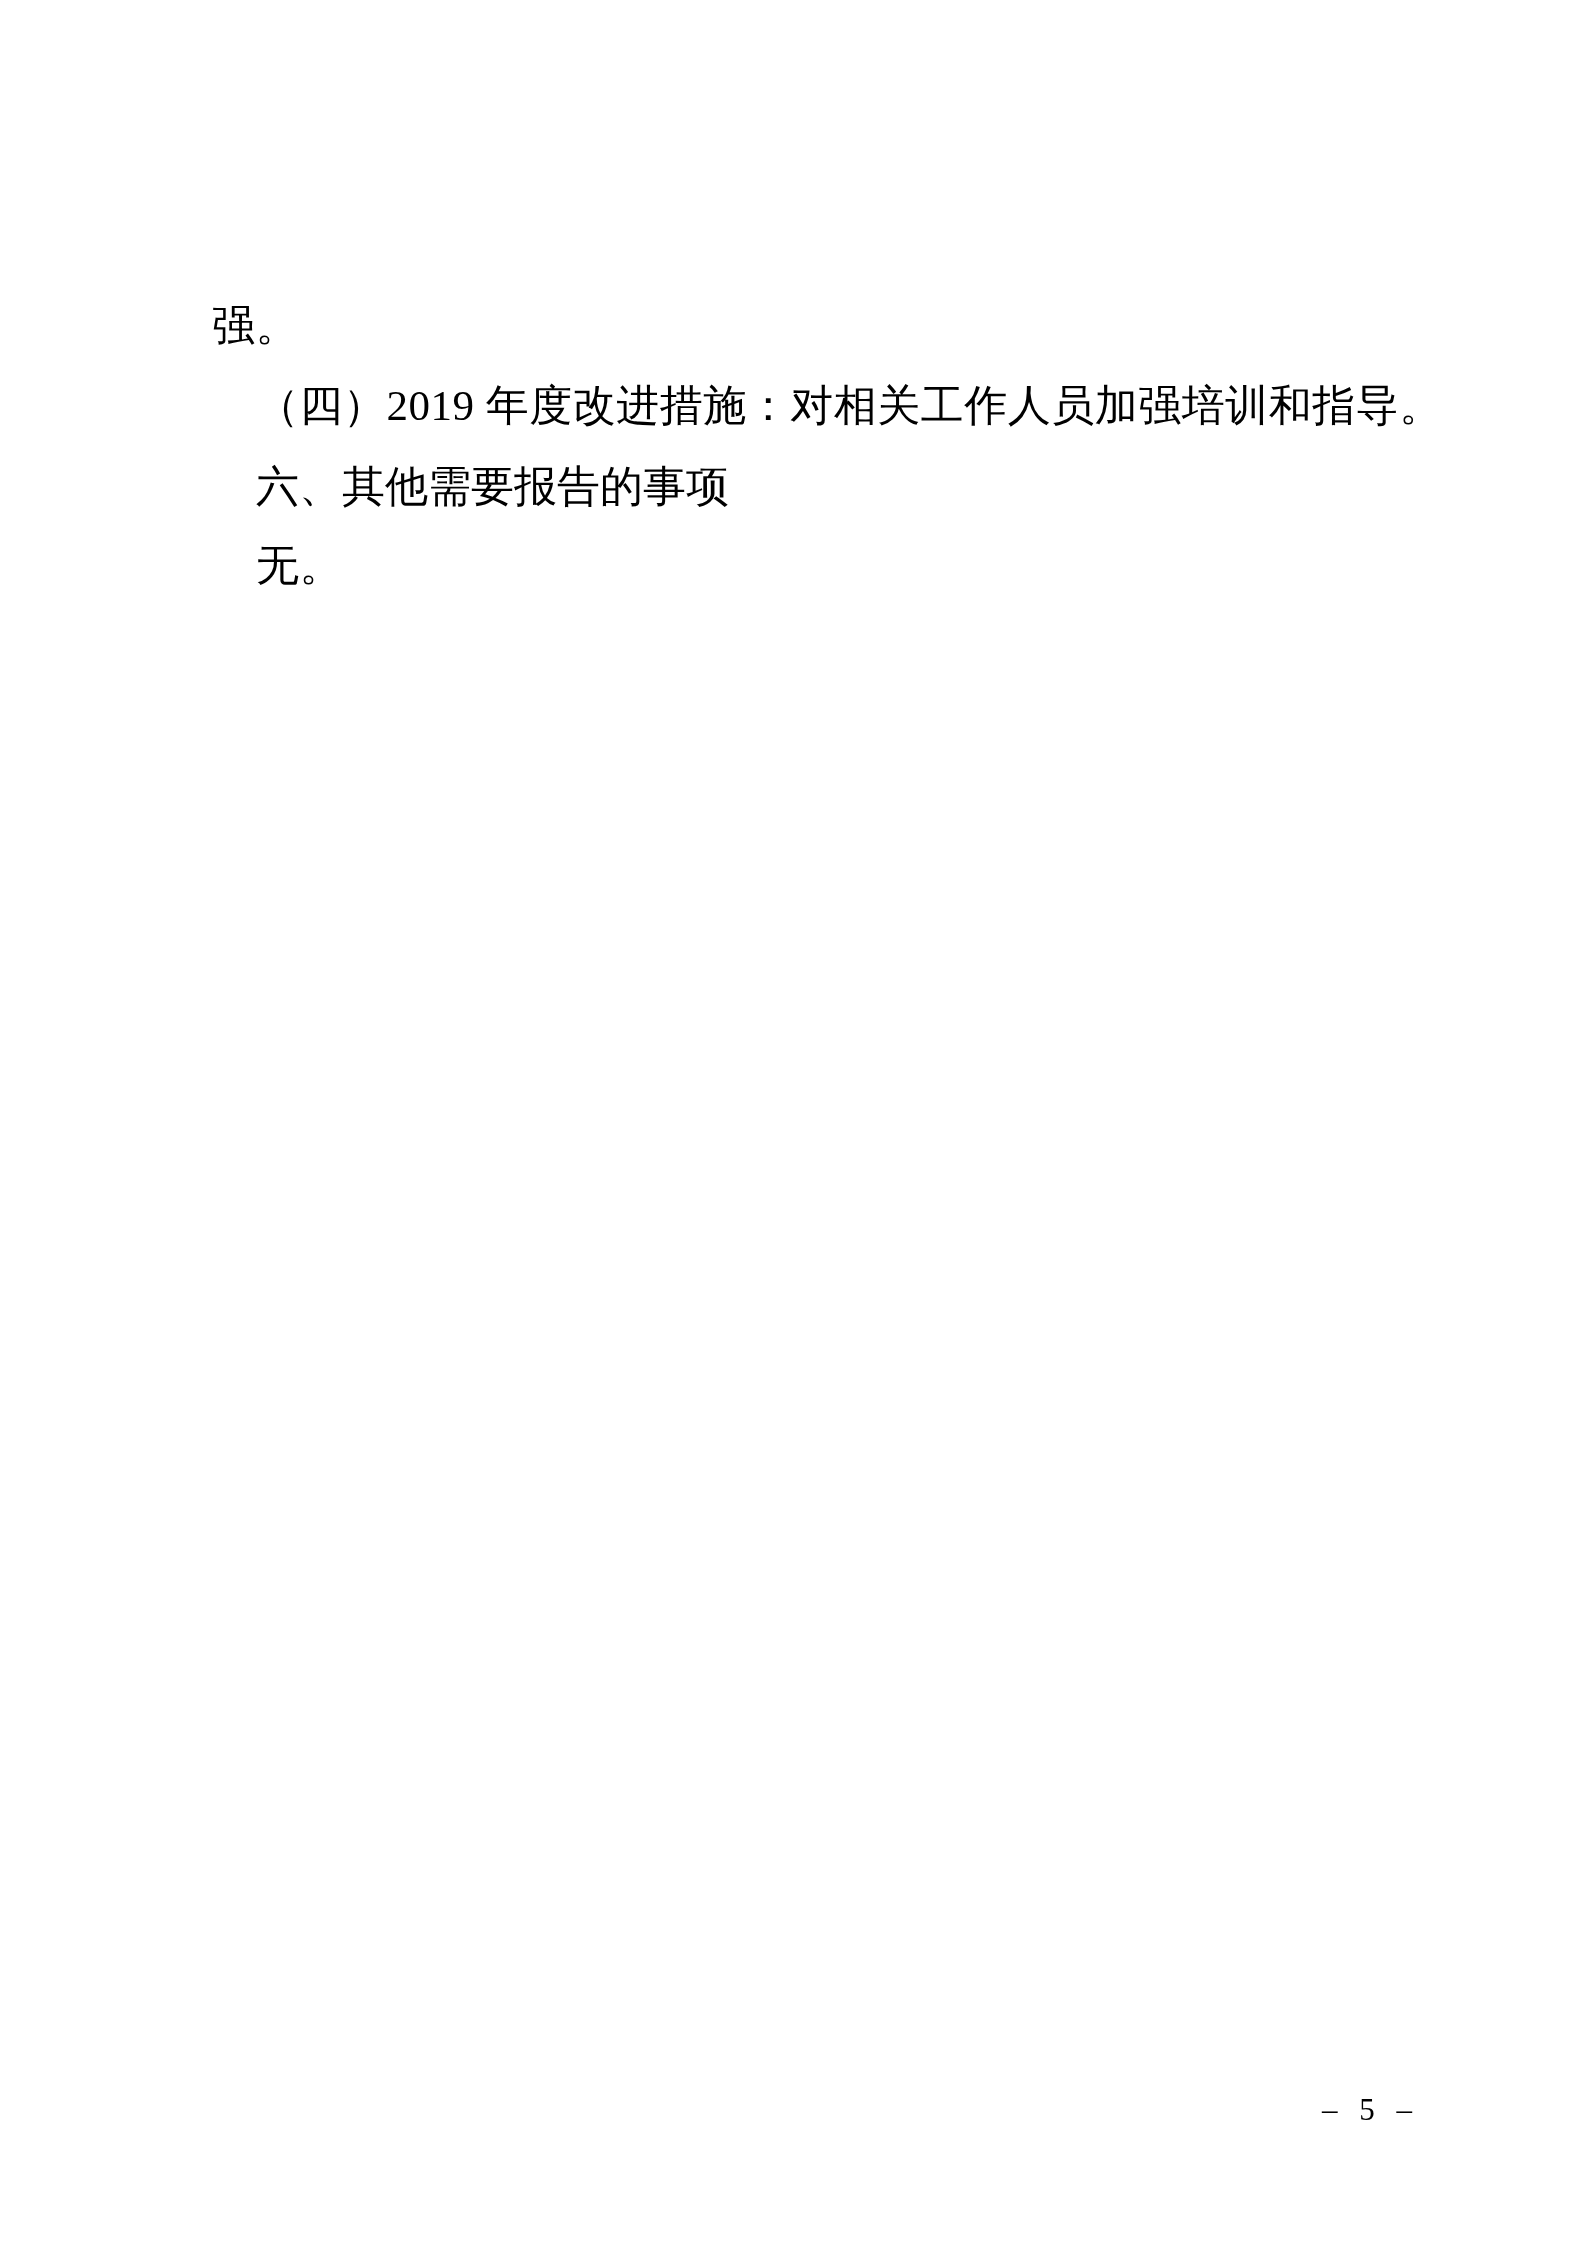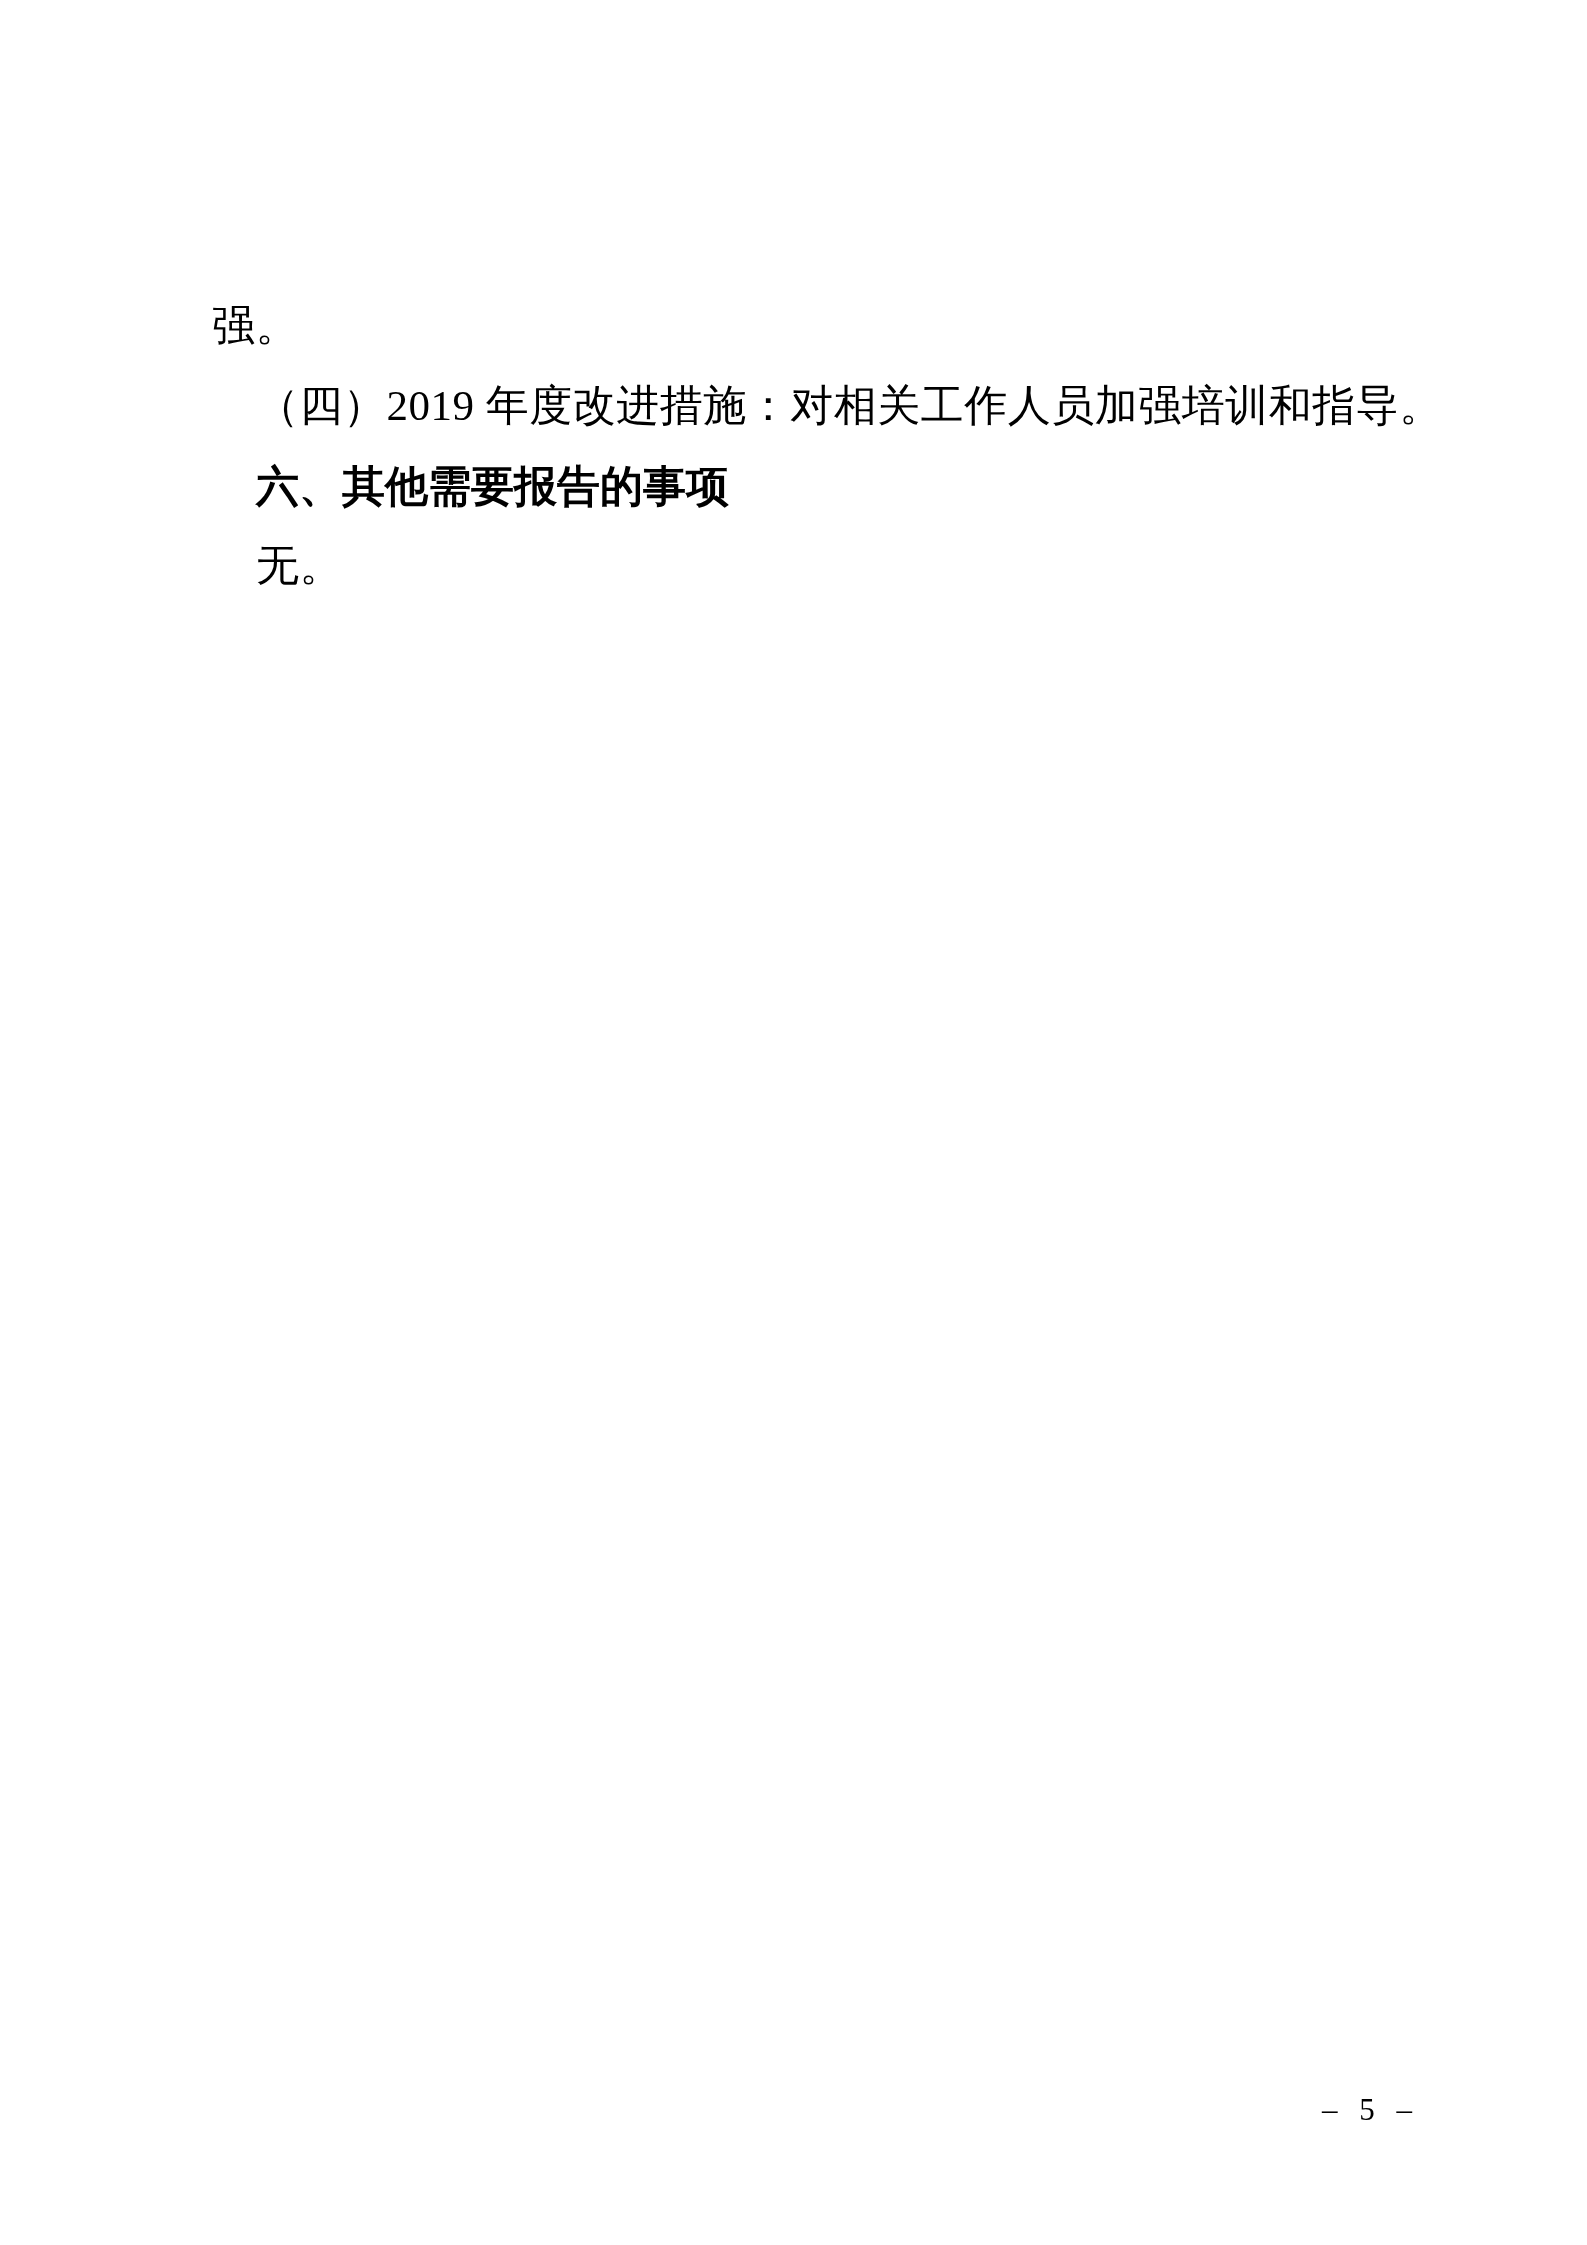--- a/index.html
+++ b/index.html
@@ -29,21 +29,21 @@
     line-height: 80px;
     font-size: 43px;
     white-space: pre;
     letter-spacing: 0.5px;
   }
   .line.indent {
     padding-left: 44px;
   }
   .line.heading {
     font-family: "Liberation Sans", "DejaVu Sans", sans-serif;
-    font-weight: bold;
+    font-weight: normal;
     letter-spacing: 0;
   }
   .page-number {
     position: absolute;
     top: 2086px;
     left: 1322px;
     font-size: 31px;
     line-height: 48px;
     letter-spacing: 2px;
     word-spacing: 10px;

